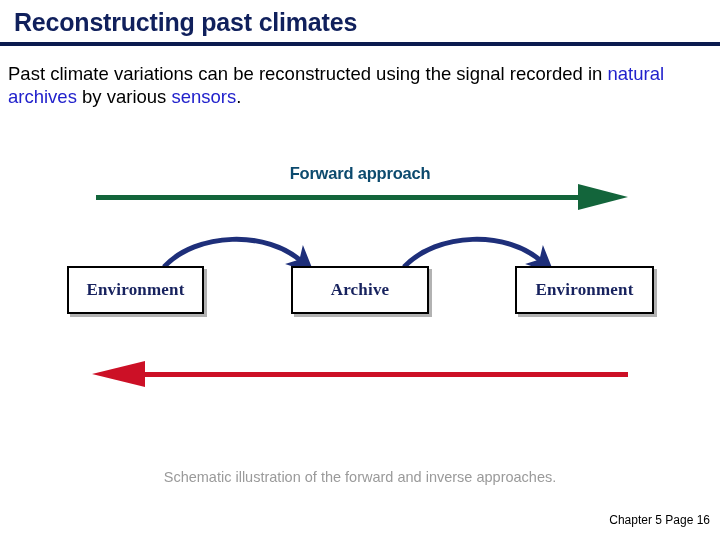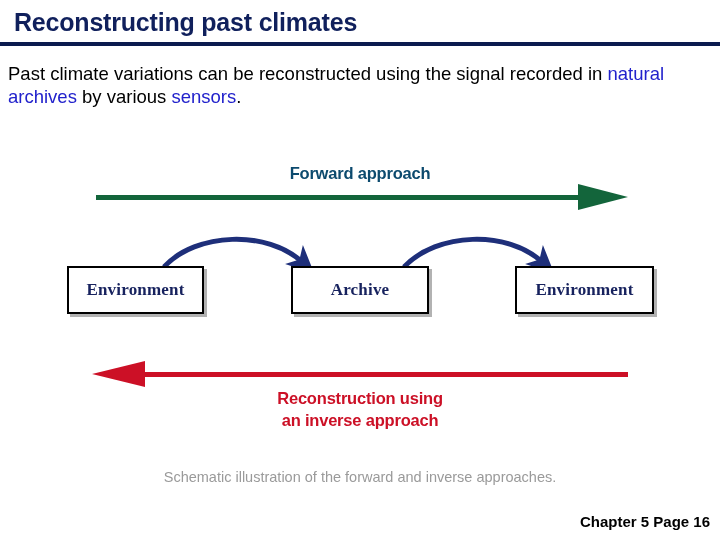--- a/index.html
+++ b/index.html
@@ -155,24 +155,23 @@
     text-align: center;
     font-size: 14.5px;
     color: #9a9a9a;
   }
 
   
   #footer {
     position: absolute;
     right: 10px;
     top: 513px;
-    font-size: 15px;
+    font-size: 12px;
     color: #000000;
     text-align: right;
-    font-weight: bold;
   }
 </style>
 </head>
 <body>
 
 <div id="slide-title">Reconstructing past climates</div>
 
 <div id="title-rule"></div>
 
 <div id="body-text">
@@ -202,22 +201,18 @@
   <div class="dbox" id="box-archive">
     <span>Archive</span>
   </div>
   <div class="dbox" id="box-observation">
     <span>Environment</span>
   </div>
 
   <div class="red-line"></div>
   <div class="red-head"></div>
 
-  <div class="rev-label">
-    <div>Reconstruction using</div>
-    <div>an inverse approach</div>
-  </div>
 
 </div>
 
 <div id="caption">Schematic illustration of the forward and inverse approaches.</div>
 
 <div id="footer">Chapter 5 Page 16</div>
 
 </body></html>

